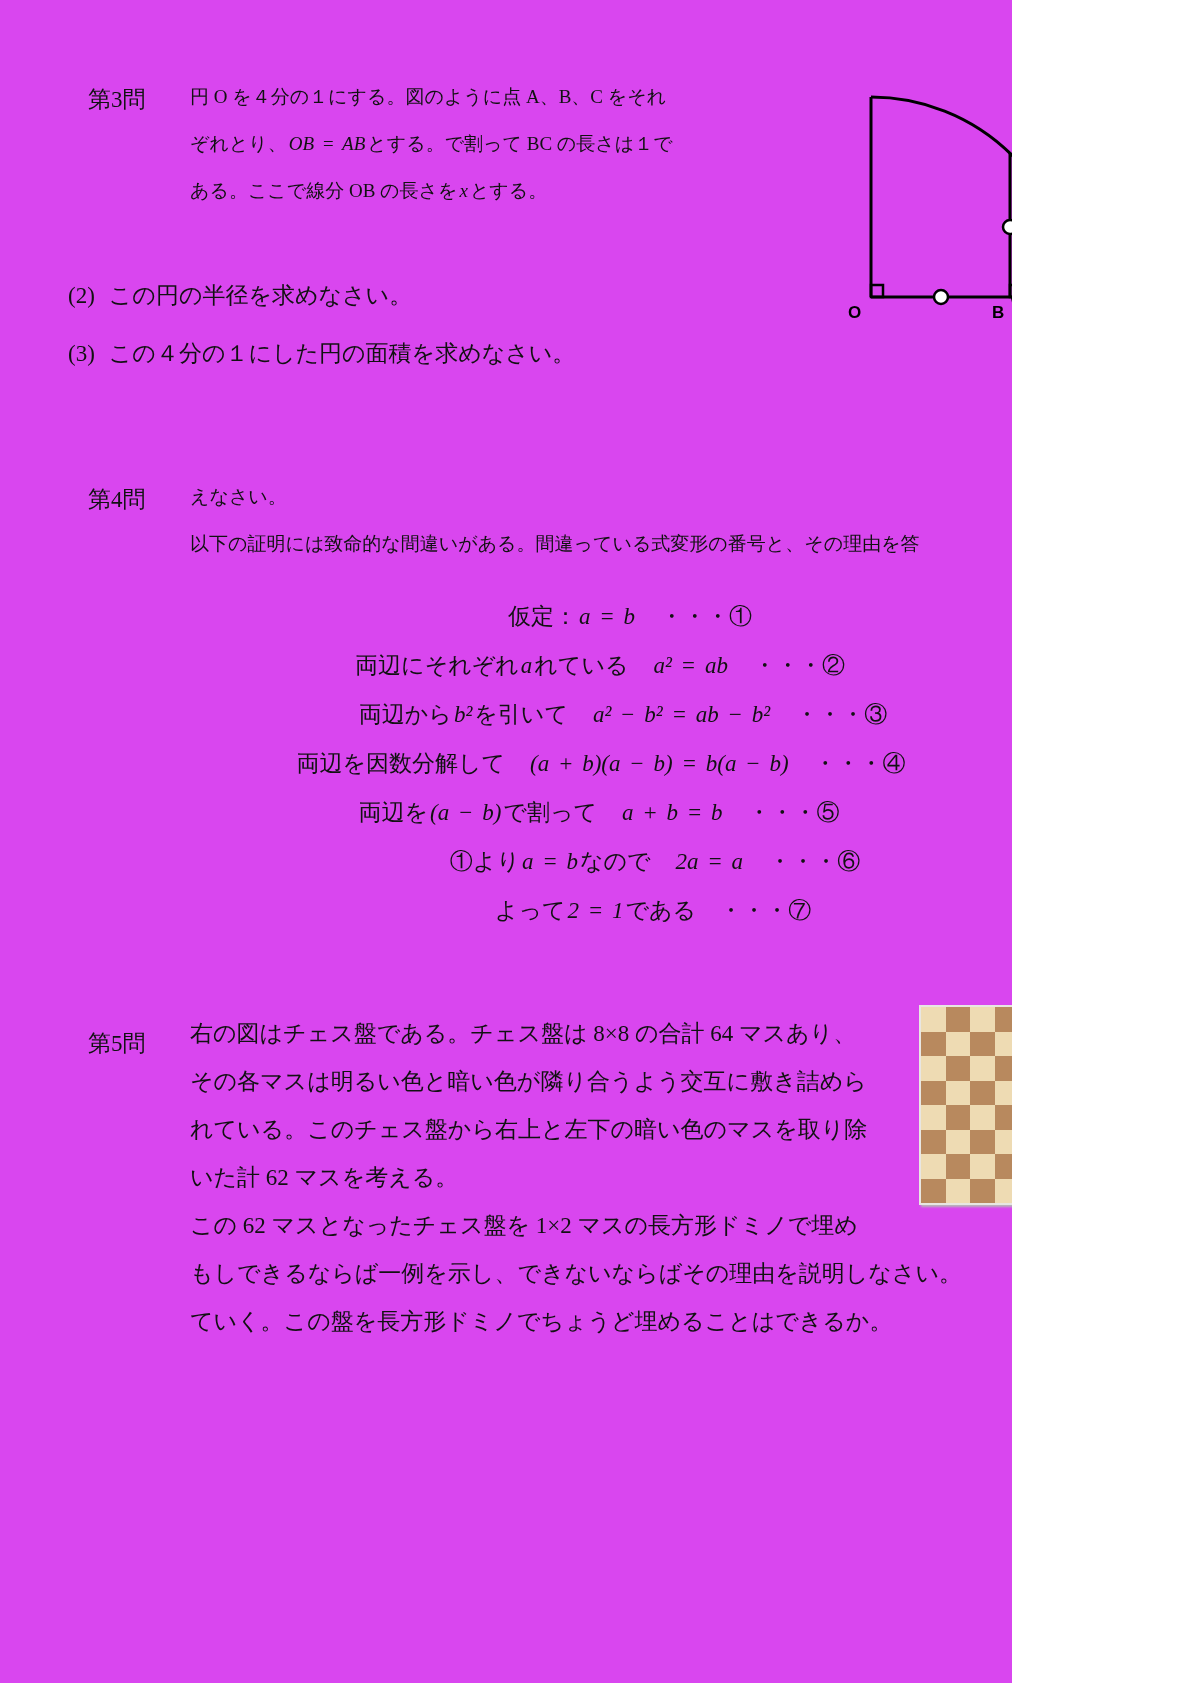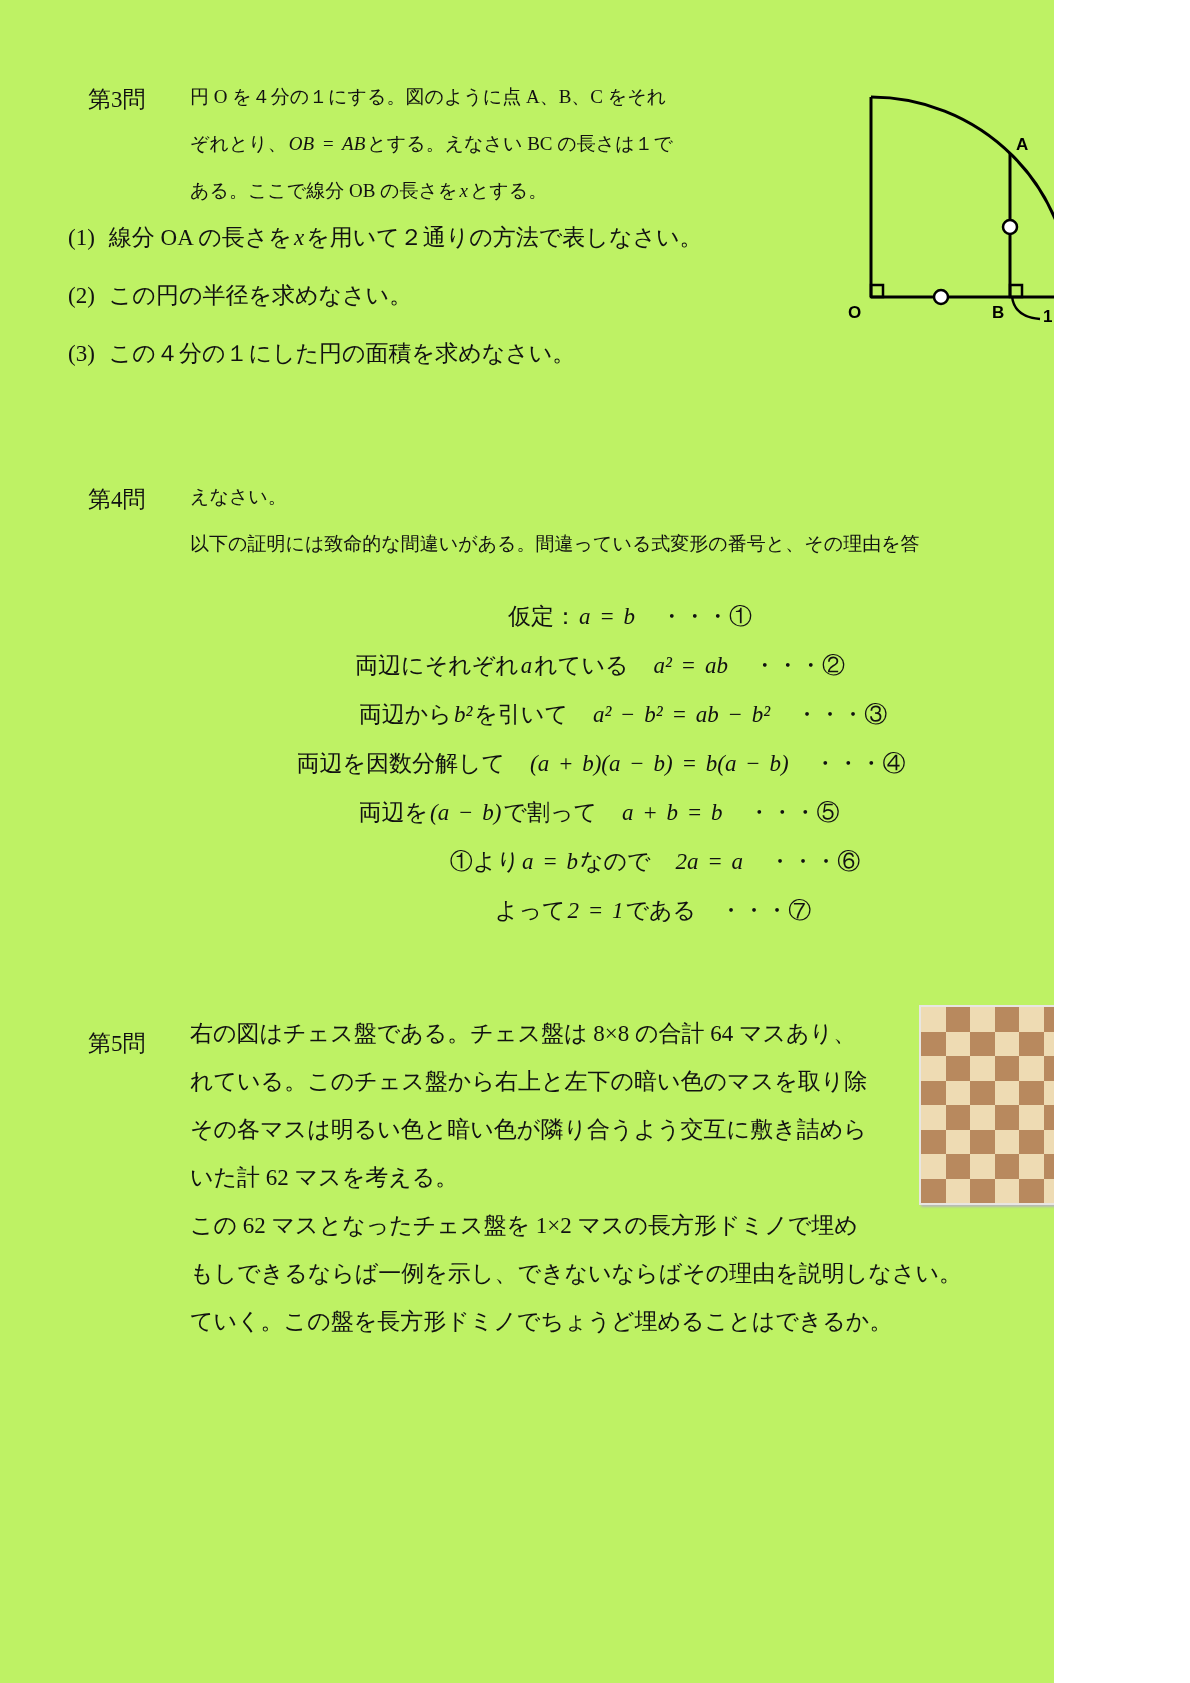--- a/index.html
+++ b/index.html
@@ -1,22 +1,23 @@
 <!DOCTYPE html>
 <html><head>
 <meta charset="utf-8">
 <style>
   html,body{margin:0;padding:0;background:#ffffff;}
   #page{
     position:relative;
-    width:1054px;height:1683px;
-    background:#bef264;
+    width:968px;height:1683px;
+    background:#d946ef;
     font-family:"Liberation Serif","DejaVu Serif",serif;
     color:#111;
     overflow:hidden;
+    padding-left:44px;
   }
   .abs{position:absolute;}
   .qlabel{
     font-size:23px;
     white-space:nowrap;
   }
   .stblock{font-size:19px;}
   .stblock .line{line-height:47px;white-space:nowrap;}
   .item{
     font-size:23px;
@@ -73,27 +74,24 @@
 </style>
 </head>
 <body>
 
 <div id="page">
 
   <div class="abs qlabel" style="left:88px;top:84px;">第3問</div>
 
   <div class="abs stblock" style="left:190px;top:73px;">
     <div class="line"><span class="seg seg-jp">円 O を４分の１にする。図のように点 A、B、C をそれ</span></div>
-    <div class="line"><span class="seg seg-jp">ぞれとり、</span><span class="seg seg-m">OB = AB</span><span class="seg seg-jp">とする。えなさい BC の長さは１で</span></div>
+    <div class="line"><span class="seg seg-jp">ぞれとり、</span><span class="seg seg-m">OB = AB</span><span class="seg seg-jp">とする。で割って BC の長さは１で</span></div>
     <div class="line"><span class="seg seg-jp">ある。ここで線分 OB の長さを</span><span class="seg seg-m">x</span><span class="seg seg-jp">とする。</span></div>
   </div>
 
-  <div class="abs item" style="left:68px;top:222px;">
-    <span class="no">(1)</span><span><span class="seg seg-jp">線分 OA の長さを</span><span class="seg seg-m">x</span><span class="seg seg-jp">を用いて２通りの方法で表しなさい。</span></span>
-  </div>
   <div class="abs item" style="left:68px;top:280px;">
     <span class="no">(2)</span><span><span class="seg seg-jp">この円の半径を求めなさい。</span></span>
   </div>
   <div class="abs item" style="left:68px;top:338px;">
     <span class="no">(3)</span><span><span class="seg seg-jp">この４分の１にした円の面積を求めなさい。</span></span>
   </div>
 
   <svg class="abs" style="left:838px;top:78px;" width="262" height="262" viewBox="838 78 262 262">
     <g fill="none" stroke="#000" stroke-width="3">
       <path d="M 871 97 A 200 200 0 0 1 1071 297"></path>
@@ -132,22 +130,22 @@
     <div class="proof-step"><span class="seg seg-jp">両辺を因数分解して　</span><span class="seg seg-m">(a + b)(a − b) = b(a − b)</span><span class="seg seg-jp">　・・・④</span></div>
     <div class="proof-step"><span class="seg seg-jp">両辺を</span><span class="seg seg-m">(a − b)</span><span class="seg seg-jp">で割って　</span><span class="seg seg-m">a + b = b</span><span class="seg seg-jp">　・・・⑤</span></div>
     <div class="proof-step"><span class="seg seg-jp">①より</span><span class="seg seg-m">a = b</span><span class="seg seg-jp">なので　</span><span class="seg seg-m">2a = a</span><span class="seg seg-jp">　・・・⑥</span></div>
     <div class="proof-step"><span class="seg seg-jp">よって</span><span class="seg seg-m">2 = 1</span><span class="seg seg-jp">である　・・・⑦</span></div>
   </div>
 
   <div class="abs qlabel" style="left:88px;top:1028px;">第5問</div>
 
   <div id="p5-lines" class="abs" style="left:190px;top:1010px;">
     <div class="line">右の図はチェス盤である。チェス盤は 8×8 の合計 64 マスあり、</div>
+    <div class="line">その各マスは明るい色と暗い色が隣り合うよう交互に敷き詰めら</div>
     <div class="line">れている。このチェス盤から右上と左下の暗い色のマスを取り除</div>
-    <div class="line">その各マスは明るい色と暗い色が隣り合うよう交互に敷き詰めら</div>
     <div class="line">いた計 62 マスを考える。</div>
     <div class="line">この 62 マスとなったチェス盤を 1×2 マスの長方形ドミノで埋め</div>
     <div class="line">もしできるならば一例を示し、できないならばその理由を説明しなさい。</div>
     <div class="line">ていく。この盤を長方形ドミノでちょうど埋めることはできるか。</div>
   </div>
 
   <div id="chessboard" class="abs">
       <div class="board-cell" style="background: rgb(238, 219, 179);"></div>
       <div class="board-cell" style="background: rgb(184, 137, 94);"></div>
       <div class="board-cell" style="background: rgb(238, 219, 179);"></div>

